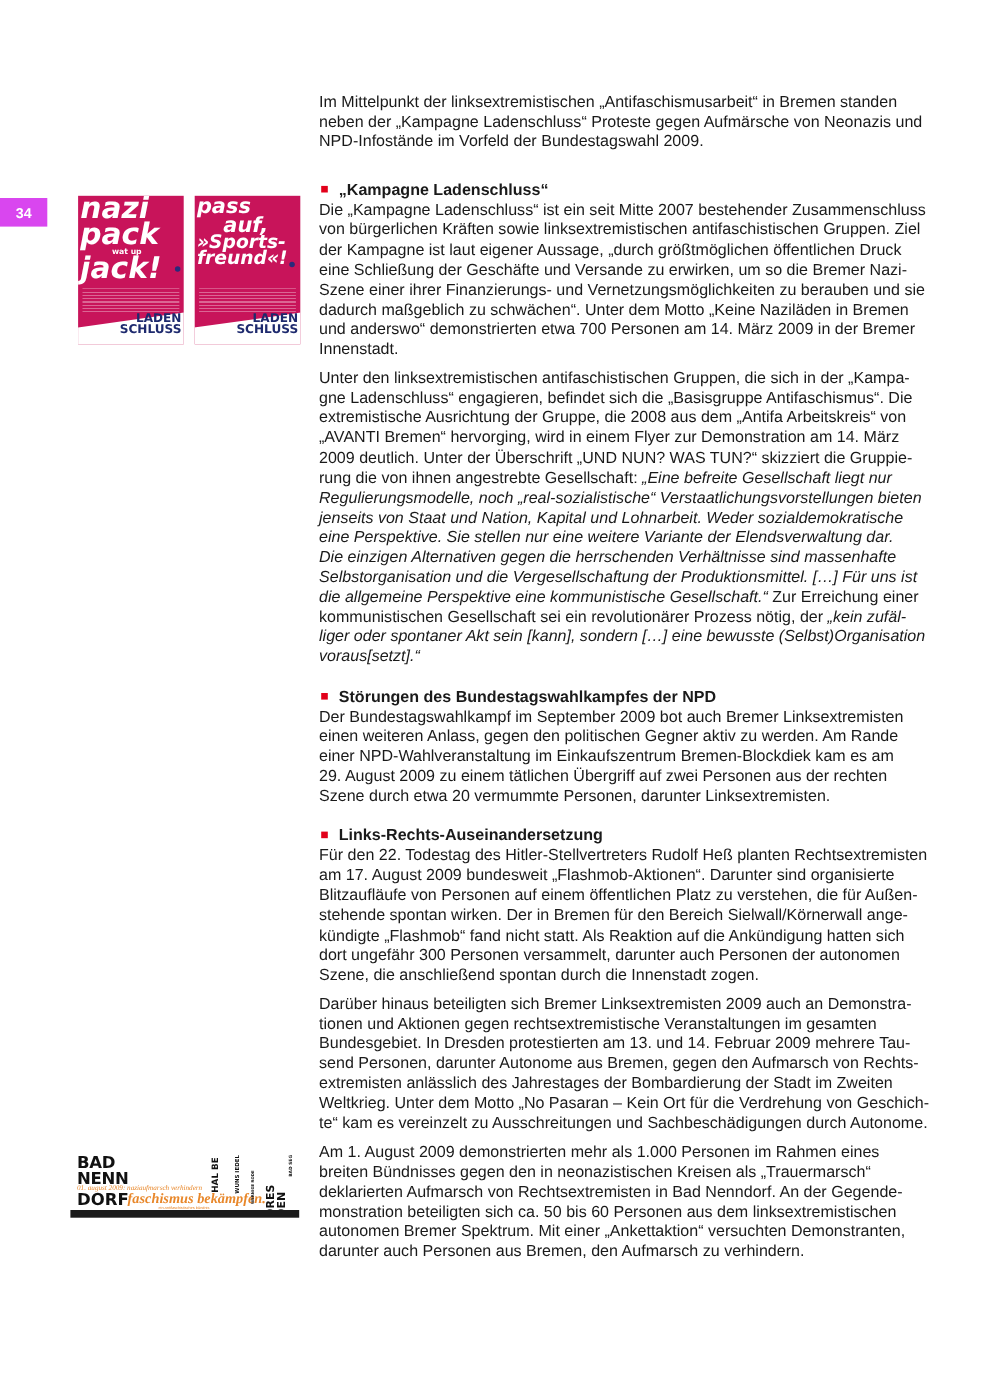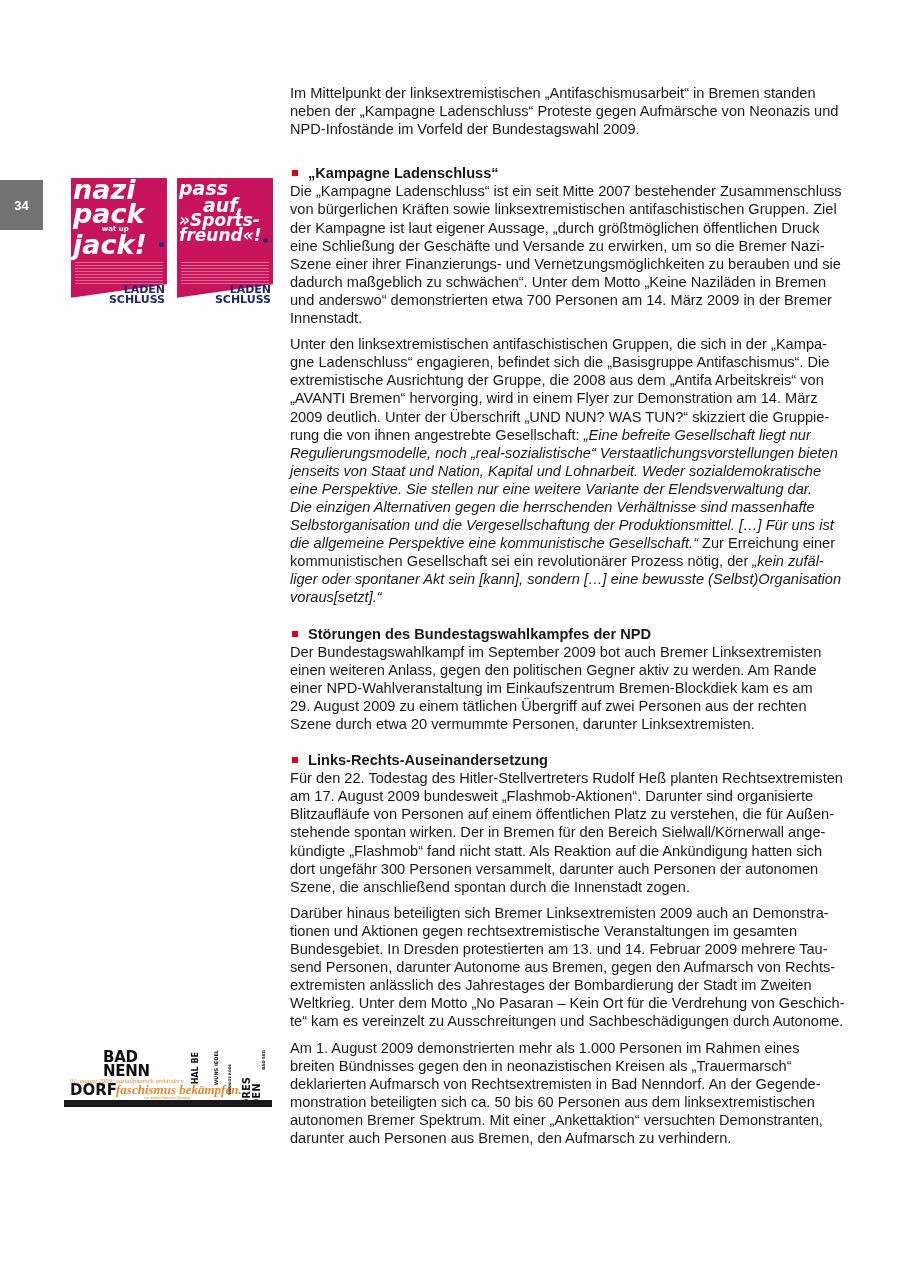--- a/index.html
+++ b/index.html
@@ -1,19 +1,19 @@
 <!DOCTYPE html>
 <html><head>
   <meta charset="utf-8">
   <style>
     html, body { margin: 0; padding: 0; background: #ffffff; }
     body { width: 900px; height: 1272px; position: relative; overflow: hidden;
            font-family: "Liberation Sans", sans-serif; color: #1a1a1a; }
-    .page-tab { position: absolute; left: 0; top: 180px; width: 43px; height: 50px;
-                background: #737373; color: #fff; font-weight: bold; font-size: 13px;
+    .page-tab { position: absolute; left: 0; top: 180px; width: 43px; height: 26px;
+                background: #d946ef; color: #fff; font-weight: bold; font-size: 13px;
                 display: flex; align-items: center; justify-content: center; }
     .text-col { position: absolute; left: 290px; top: 84px; width: 560px;
                 font-size: 14.6px; line-height: 18.1px; }
     .text-col .ln { display: block; white-space: nowrap; }
     .para { margin: 0 16px 8px 0; }
     .gap-lg { height: 18px; }
     .heading { font-weight: bold; display: block; white-space: nowrap; }
     .bullet { display: inline-block; width: 6px; height: 6px; background: #e2001a;
               margin: 0 10px 2px 2px; vertical-align: middle; }
     i { font-style: italic; }
@@ -28,21 +28,21 @@
                     background: repeating-linear-gradient(to bottom, rgba(255,255,255,.35) 0 1px, transparent 1px 3px); }
     .poster .strip { position: absolute; left: -6px; bottom: -12px; width: 110px; height: 34px; background: #fff;
                      transform: rotate(-8deg); }
     .poster .logo { position: absolute; right: 2px; bottom: 8px; color: #1e2a6e; font-weight: bold;
                     font-size: 11px; line-height: 0.9; text-align: right; font-family: "DejaVu Sans", sans-serif; }
     .poster .dot { position: absolute; width: 5px; height: 5px; border-radius: 50%; background: #2a2a7a; }
 
     
     .banner { position: absolute; left: 64px; top: 1050px; width: 208px; height: 57px; background: #fff; }
     .banner .bad { position: absolute; left: 6px; top: 0; font-weight: bold; font-size: 15px; line-height: 14px;
-                   color: #111; font-family: "DejaVu Sans", sans-serif; letter-spacing: -0.3px; margin-left: 33px; }
+                   color: #111; font-family: "DejaVu Sans", sans-serif; letter-spacing: -0.3px; }
     .banner .dorf { position: absolute; left: 6px; top: 33px; font-weight: bold; font-size: 15px; line-height: 14px;
                     color: #111; font-family: "DejaVu Sans", sans-serif; }
     .banner .date { position: absolute; left: 6px; top: 27px; font-size: 6.5px; color: #e8872a;
                     font-family: "Liberation Serif", serif; font-style: italic; white-space: nowrap; }
     .banner .slogan { position: absolute; left: 52px; top: 32px; font-size: 13px; color: #e8872a; font-weight: bold;
                       font-family: "Liberation Serif", serif; font-style: italic; white-space: nowrap; }
     .banner .sub { position: absolute; left: 80px; top: 46px; font-size: 3.5px; color: #e8872a; white-space: nowrap; }
     .banner .vert { position: absolute; color: #111; font-weight: bold; writing-mode: vertical-rl;
                     transform: rotate(180deg); font-family: "DejaVu Sans", sans-serif; line-height: 1; }
     .banner .bar { position: absolute; left: 0; top: 50px; width: 208px; height: 7px; background: #1a1a1a; }

